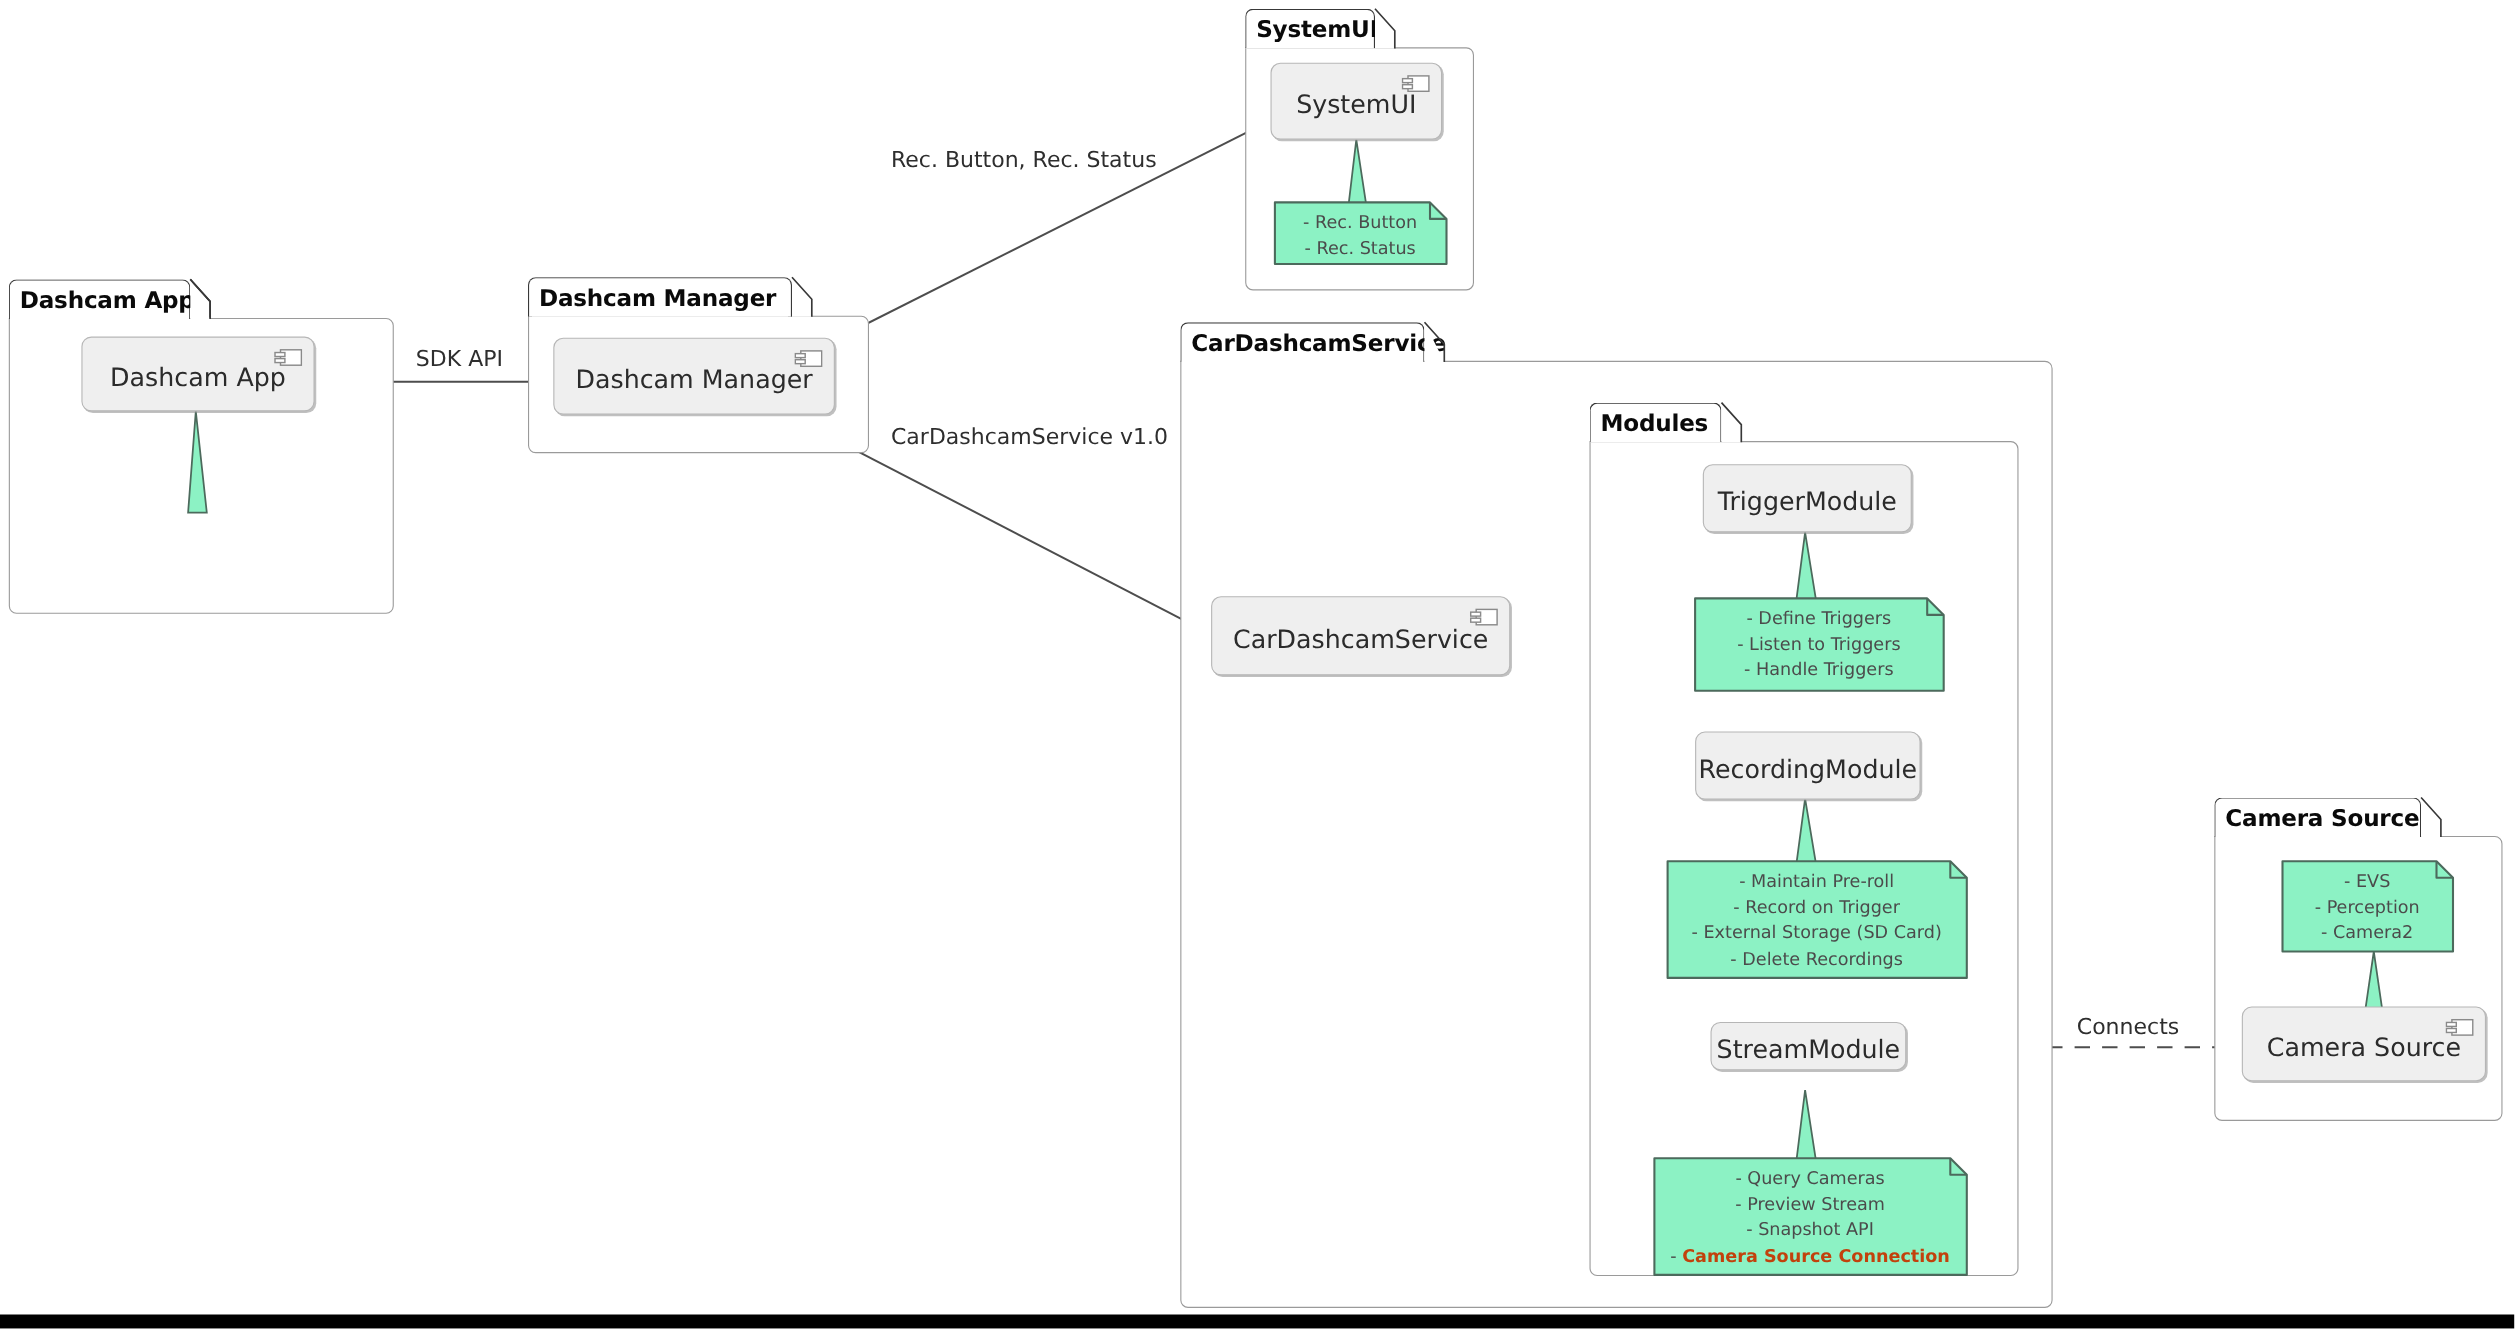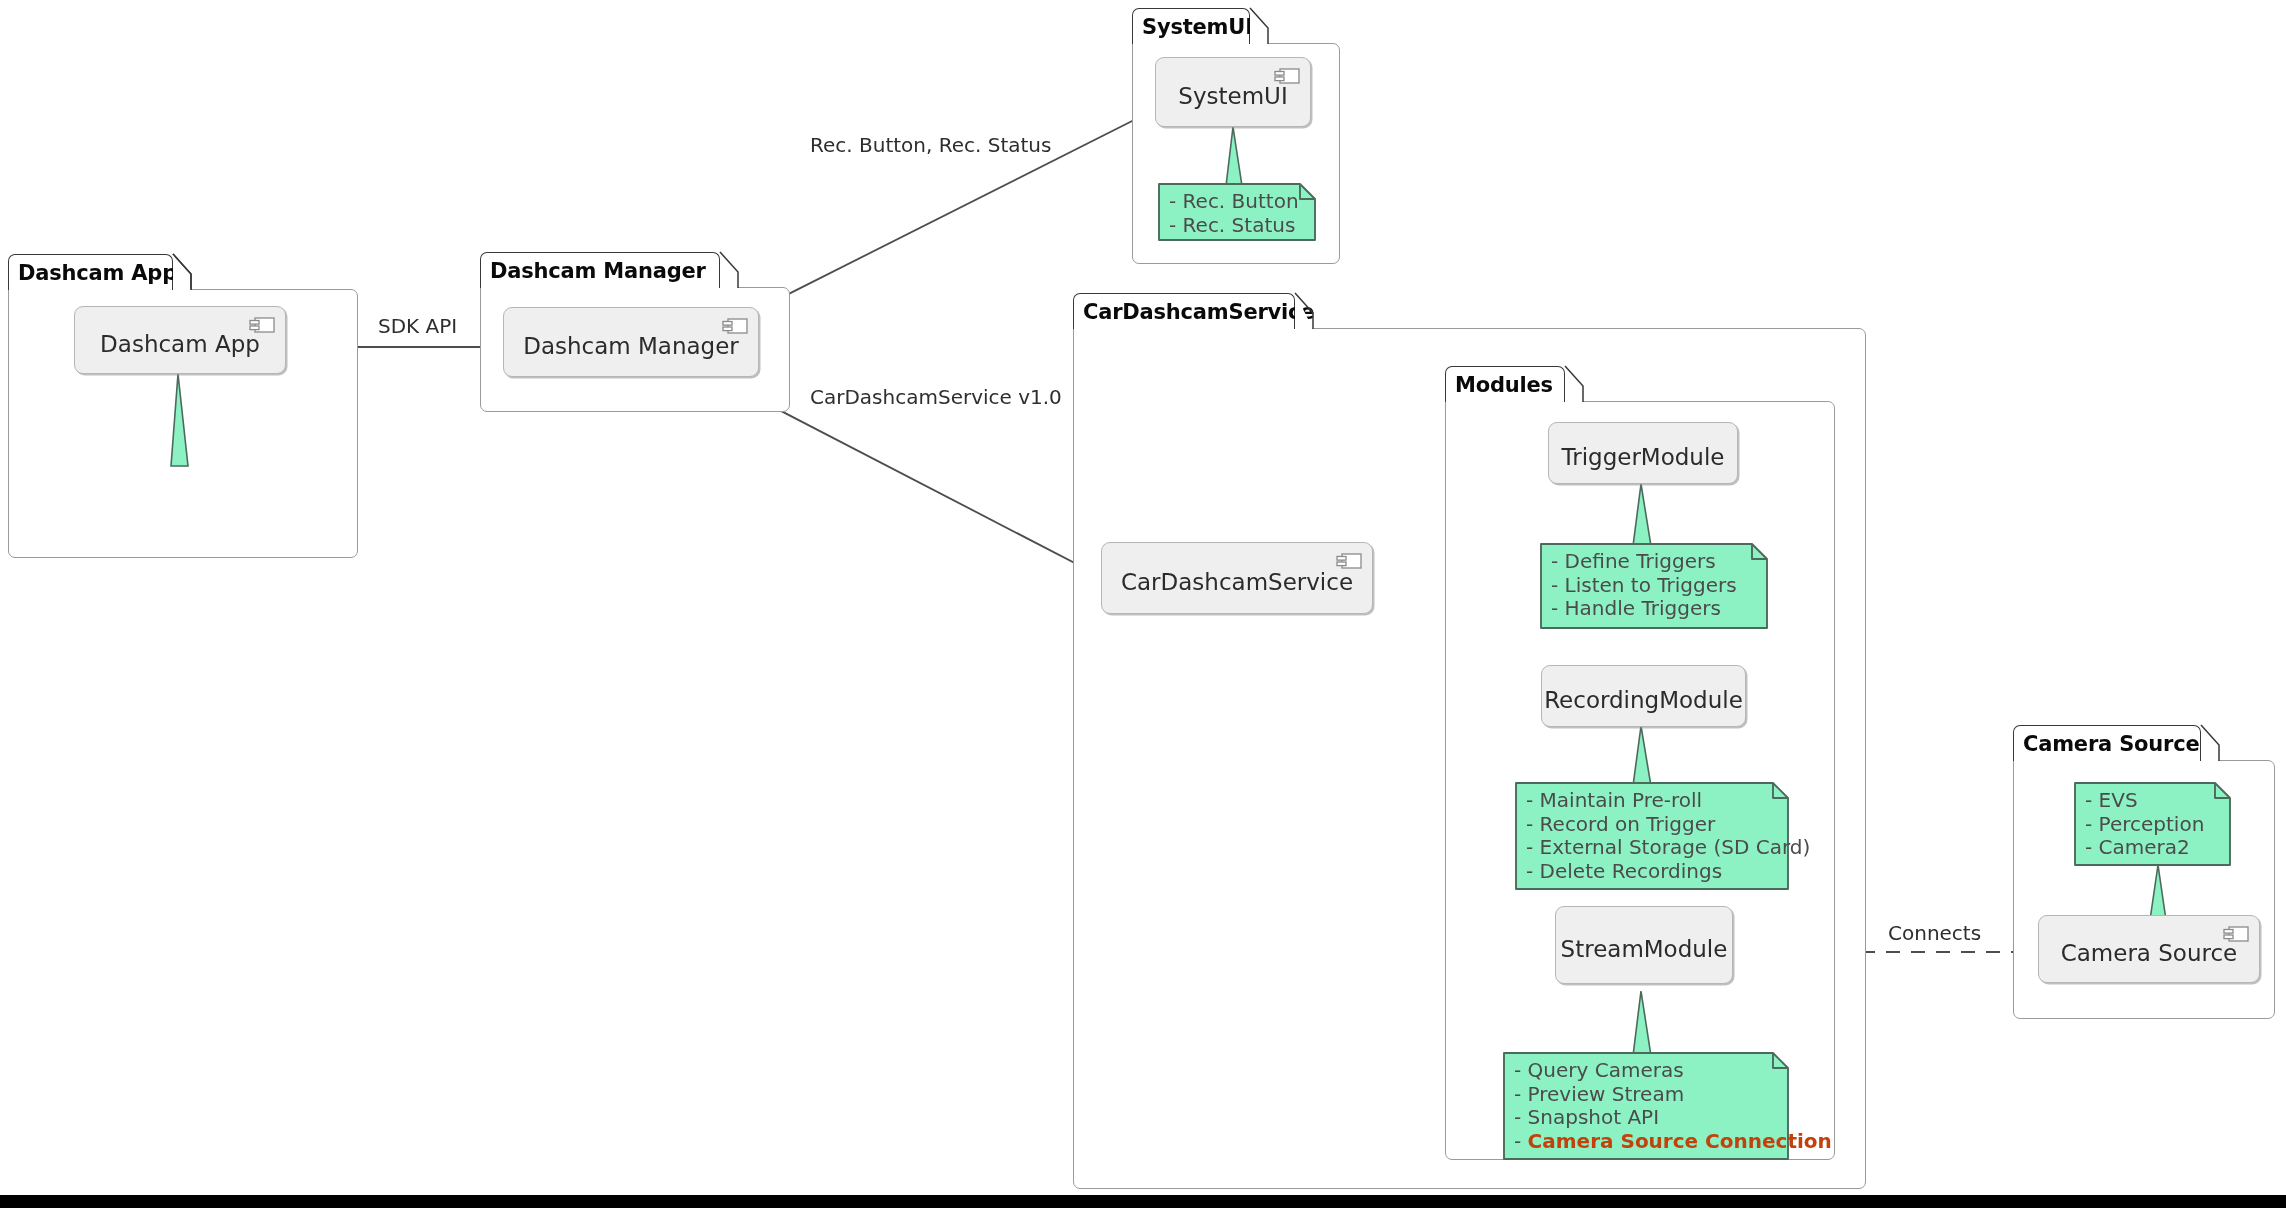--- a/index.html
+++ b/index.html
@@ -100,25 +100,26 @@
     z-index: 4;
   }
   .note-svg {
     position: absolute;
     left: 0; top: 0;
     overflow: visible;
   }
   .note-text {
     position: relative;
     padding: 9px 14px 9px 13px;
-    font-size: 20px;
+    font-size: 16px;
     line-height: 23.5px;
     color: #4b4b4b;
     white-space: pre;
     z-index: 2;
+    text-align: center;
   }
   .note-text b {
     color: #c2410c;
     font-weight: bold;
   }
 
   
   .edge-label {
     position: absolute;
     font-size: 20px;
@@ -314,21 +315,21 @@
       <svg class="note-svg" width="278" height="112" viewBox="0 0 278 112">
         <path d="M3,3 L260,3 L275,18 L275,109 L3,109 Z" fill="#8CF2C4" stroke="#4C6A5C" stroke-width="1.9" stroke-linejoin="round"></path>
         <path d="M260,3 L260,18 L275,18" fill="none" stroke="#4C6A5C" stroke-width="1.9" stroke-linejoin="round"></path>
       </svg>
       <div class="note-text" id="note-recording_module">- Maintain Pre-roll
 - Record on Trigger
 - External Storage (SD Card)
 - Delete Recordings</div>
     </div>
 
-    <div class="comp" style="left:110px; top:540px; width:178px; height:78px;">
+    <div class="comp" style="left:110px; top:563px; width:178px; height:44px;">
       <span class="comp-label">StreamModule</span>
     </div>
     <div class="note" style="left:56px; top:684px; width:290px; height:112px;">
       <svg class="note-svg" width="290" height="112" viewBox="0 0 290 112">
         <path d="M3,3 L272,3 L287,18 L287,109 L3,109 Z" fill="#8CF2C4" stroke="#4C6A5C" stroke-width="1.9" stroke-linejoin="round"></path>
         <path d="M272,3 L272,18 L287,18" fill="none" stroke="#4C6A5C" stroke-width="1.9" stroke-linejoin="round"></path>
       </svg>
       <div class="note-text" id="note-stream_module">- Query Cameras
 - Preview Stream
 - Snapshot API

